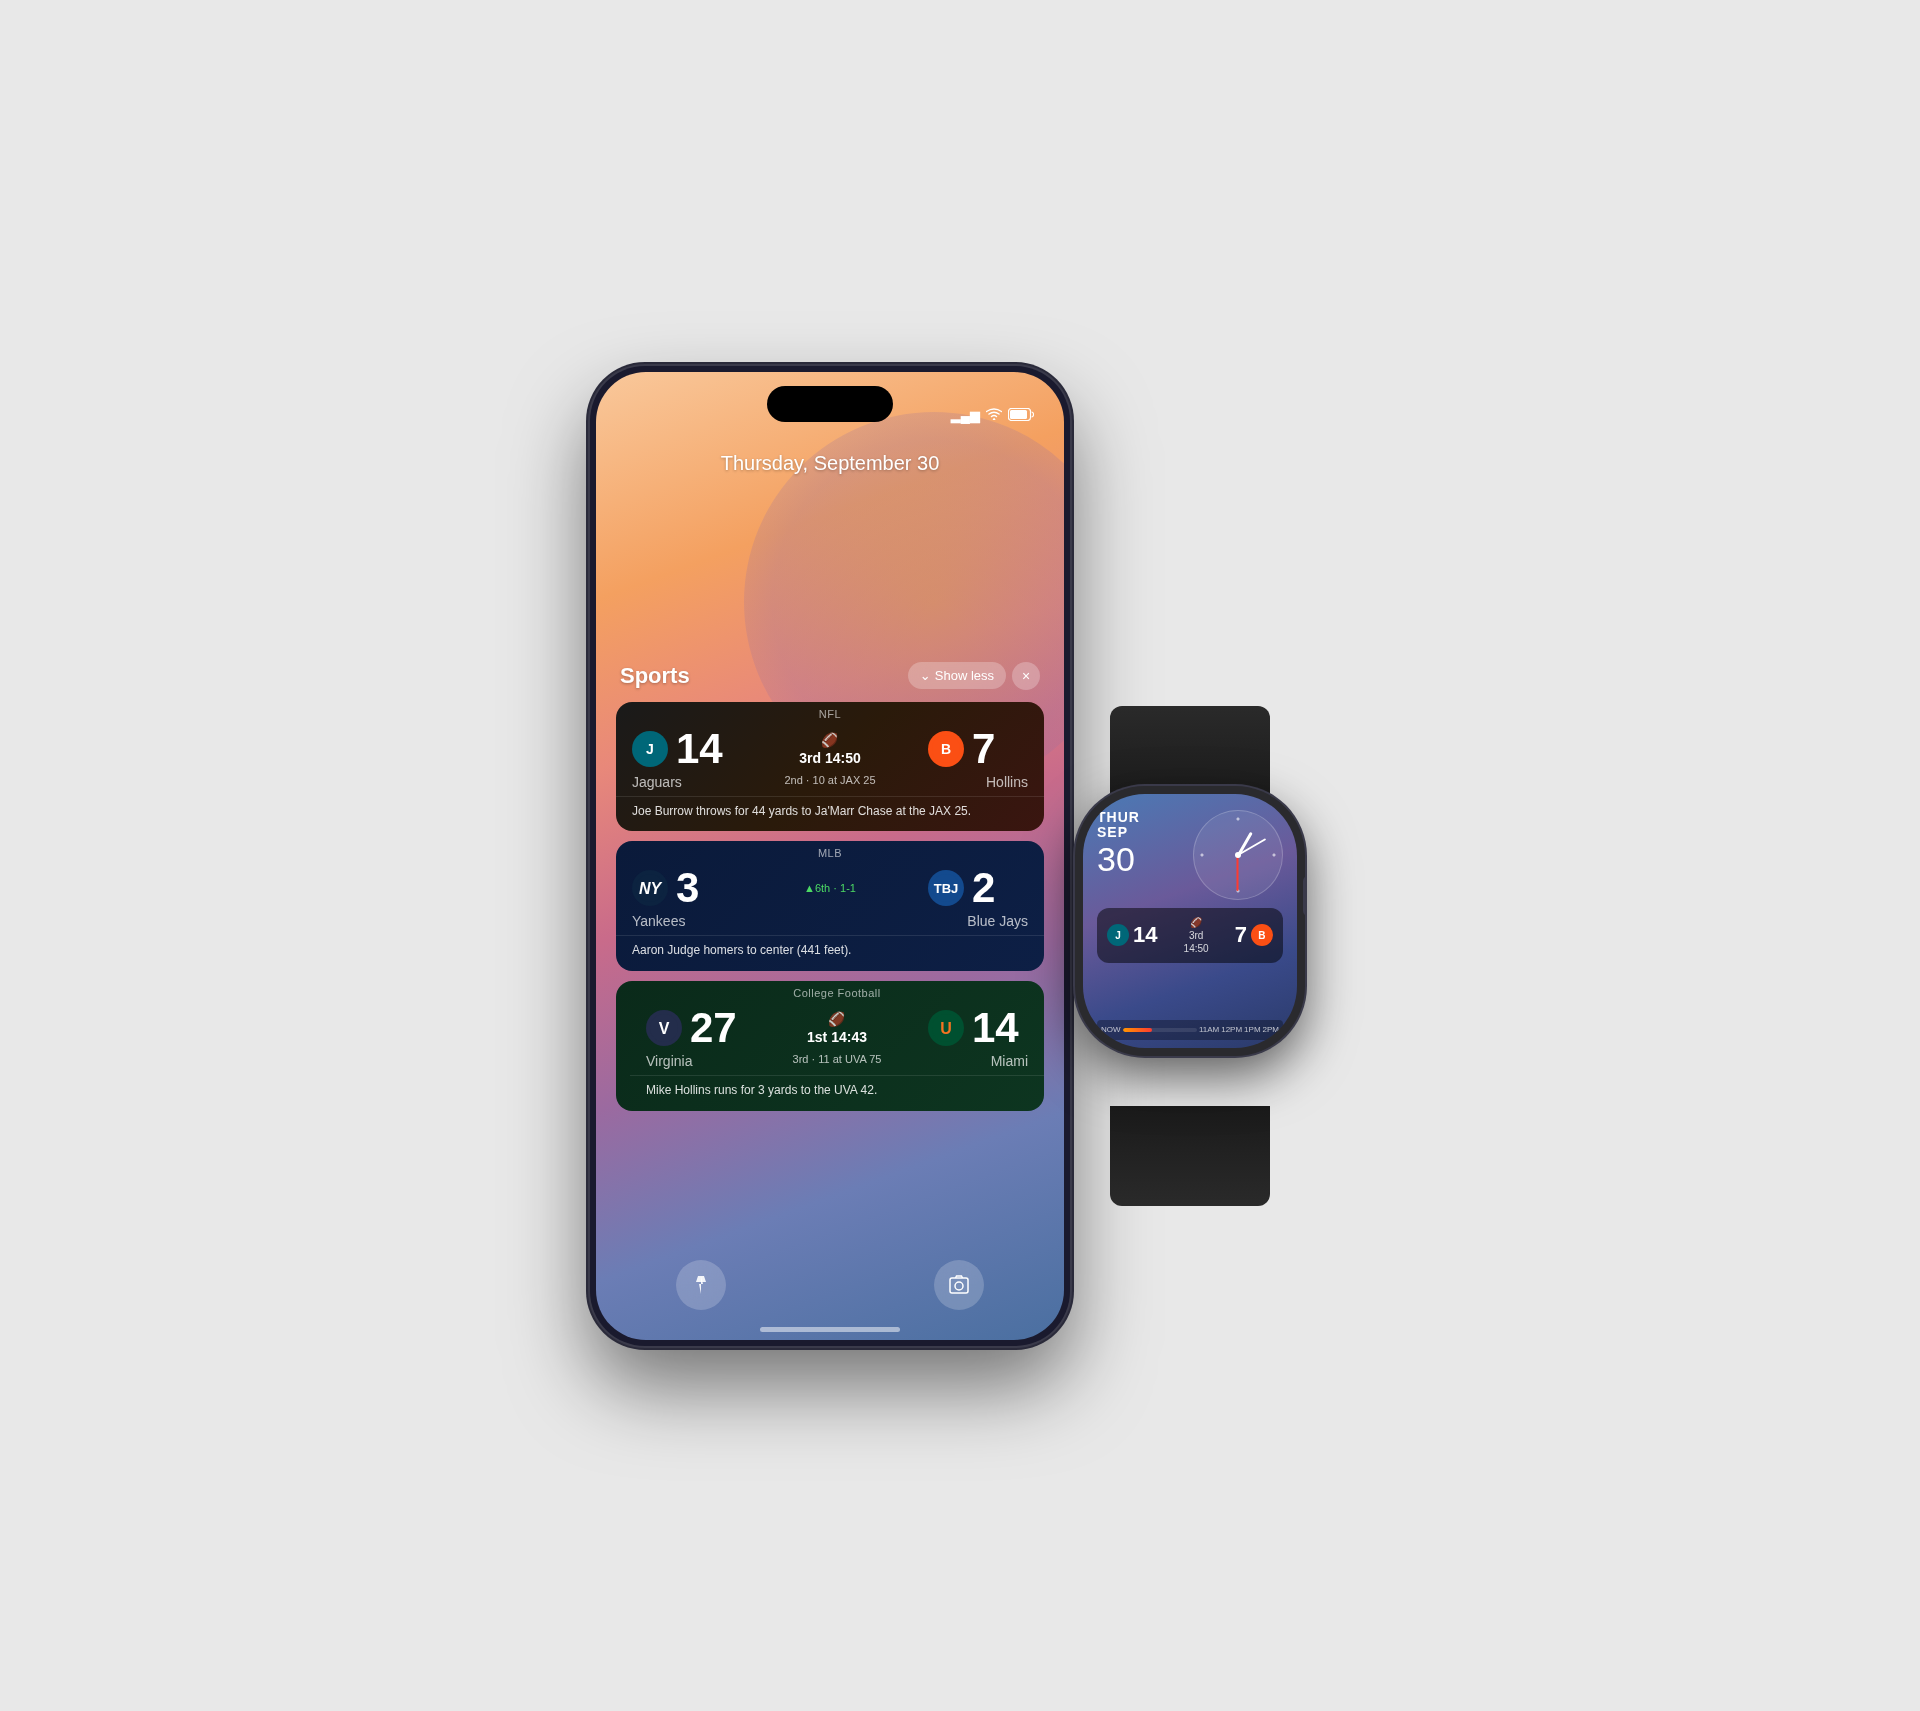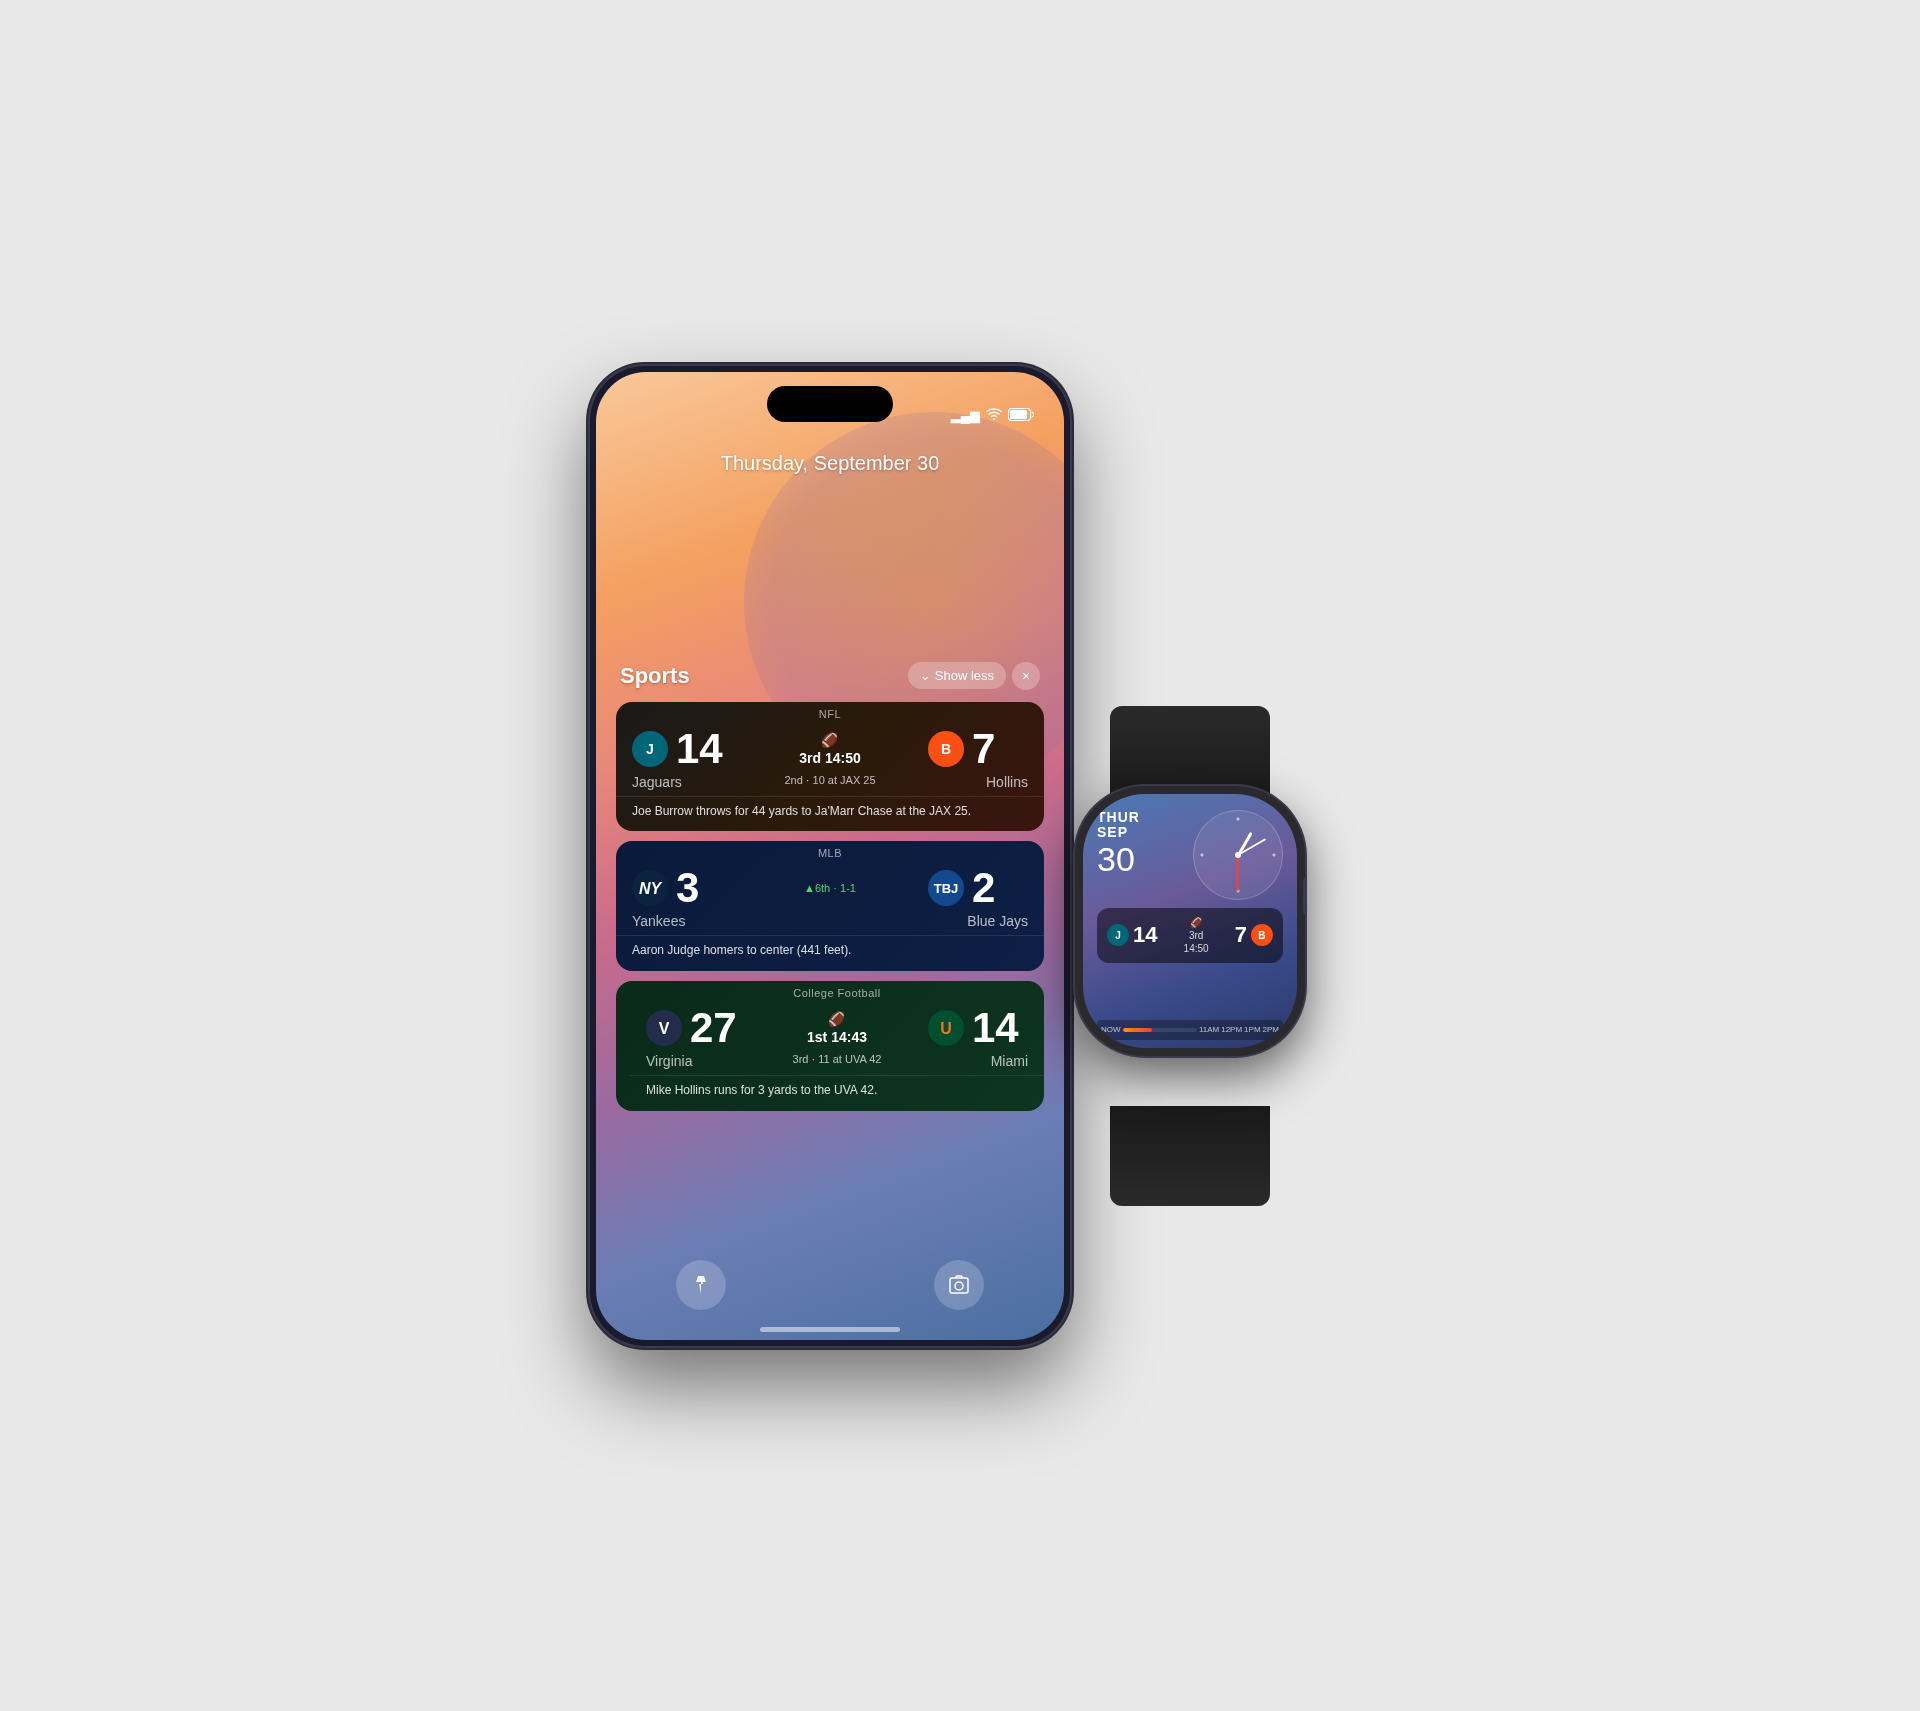--- a/index.html
+++ b/index.html
@@ -786,21 +786,21 @@
               <div class="team-logo miami">
                 <svg width="28" height="28" viewBox="0 0 28 28">
                   <circle cx="14" cy="14" r="14" fill="#005030"></circle>
                   <text x="14" y="20" text-anchor="middle" font-size="16" fill="#F47321" font-weight="900">U</text>
                 </svg>
               </div>
             </div>
           </div>
           <div class="team-name-row">
             <span class="team-name">Virginia</span>
-            <span class="game-down">3rd · 11 at UVA 42</span>
+            <span class="game-down">3rd · 11 at UVA 75</span>
             <span class="team-name right">Miami</span>
           </div>
           <div class="play-description">Mike Hollins runs for 3 yards to the UVA 42.</div>
         </div>
 
       </div>
 
       <div class="iphone-bottom">
         <div class="bottom-icon">
           <svg width="22" height="22" viewBox="0 0 22 22">

